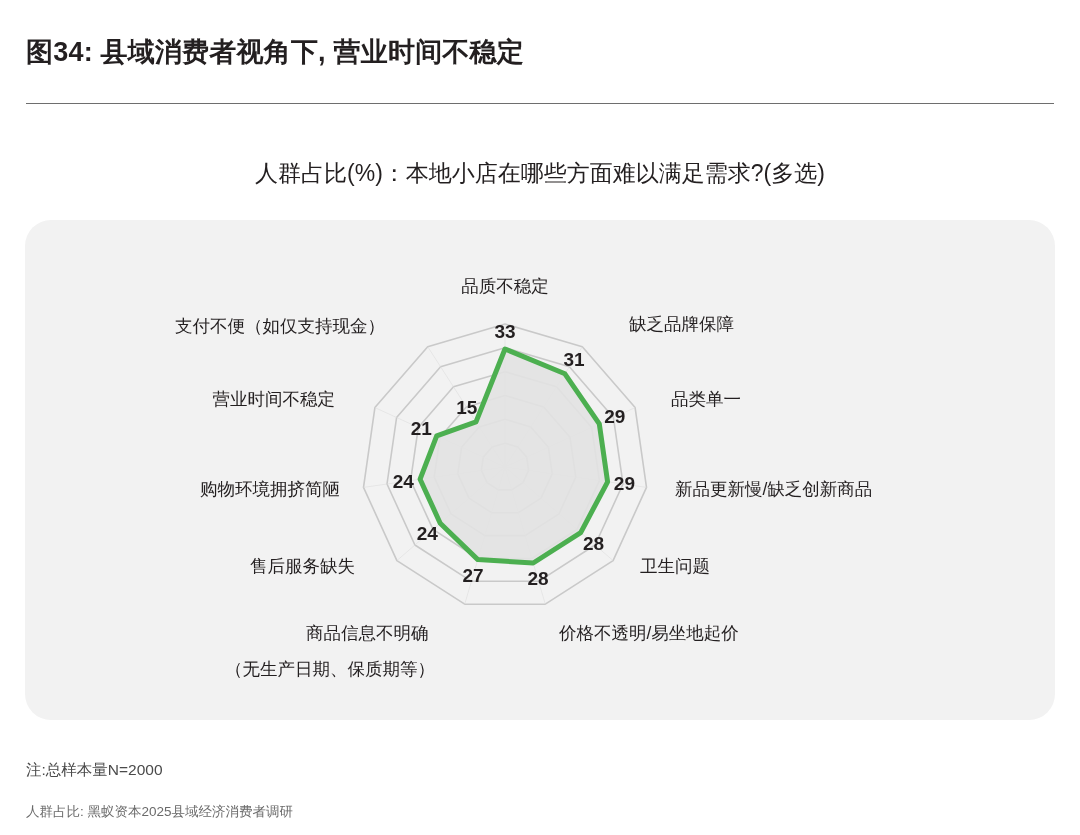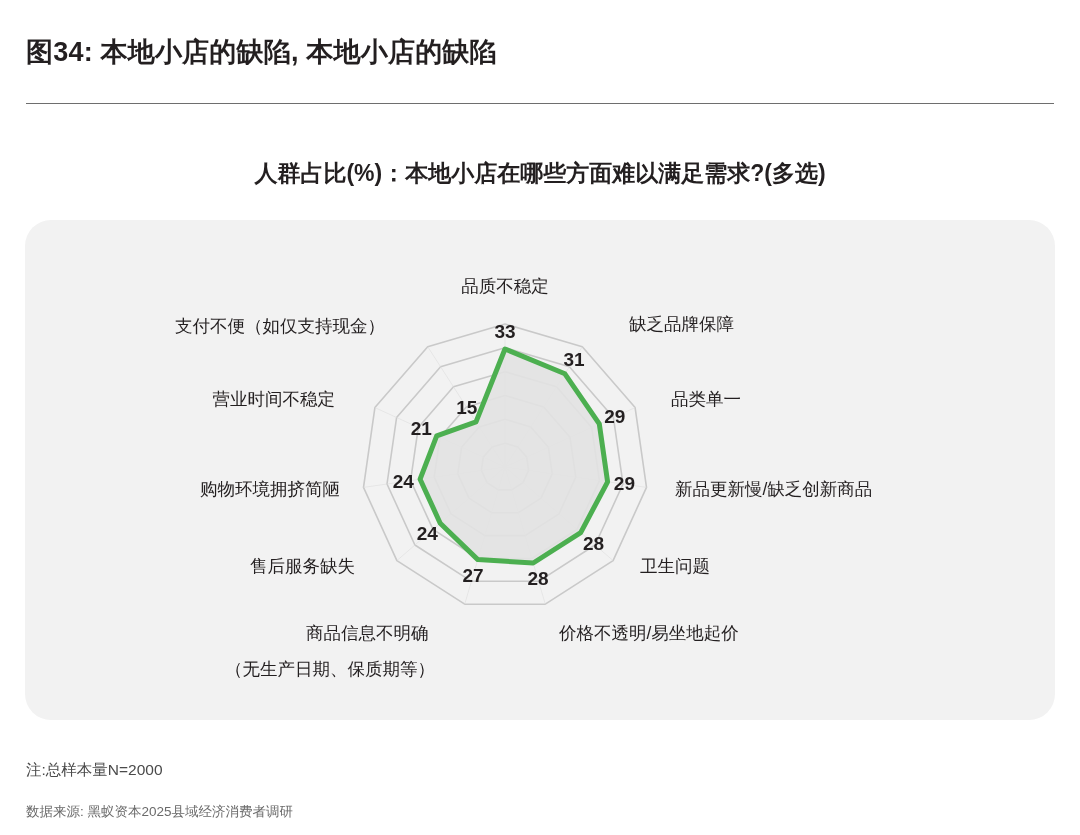--- a/index.html
+++ b/index.html
@@ -32,21 +32,21 @@
     background: #6e6e6e;
   }
 
   
   .chart-subtitle {
     position: absolute;
     left: 0; top: 158px;
     width: 1080px;
     text-align: center;
     font-size: 23px;
-    font-weight: bold;
+    font-weight: normal;
     color: #231f20;
     white-space: nowrap;
   }
 
   
   .chart-card {
     position: absolute;
     left: 25px; top: 220px;
     width: 1030px; height: 500px;
     background: #f2f2f2;
@@ -85,21 +85,21 @@
     position: absolute;
     left: 26px; top: 803px;
     font-size: 13.5px;
     color: #6a6a6a;
     white-space: nowrap;
   }
 </style>
 </head>
 <body>
 
-<div class="page-title">图34: 本地小店的缺陷, 本地小店的缺陷</div>
+<div class="page-title">图34: 县域消费者视角下, 营业时间不稳定</div>
 <div class="title-rule"></div>
 
 <div class="chart-subtitle">人群占比(%)：本地小店在哪些方面难以满足需求?(多选)</div>
 
 <div class="chart-card">
 
   <svg class="radar-svg" viewBox="0 0 1030 500">
 
     <g fill="none" stroke="#c9c9c9" stroke-width="1.6" stroke-linejoin="round">
         <polygon points="480.0,104.0 557.3,126.7 610.1,187.6 621.5,267.4 588.1,340.6 520.3,384.2 439.7,384.2 371.9,340.6 338.5,267.4 349.9,187.6 402.7,126.7"></polygon>
@@ -150,13 +150,13 @@
     <text class="axis-label" x="200" y="455" text-anchor="start">（无生产日期、保质期等）</text>
     <text class="axis-label" x="330" y="352" text-anchor="end">售后服务缺失</text>
     <text class="axis-label" x="315" y="275" text-anchor="end">购物环境拥挤简陋</text>
     <text class="axis-label" x="310" y="185" text-anchor="end">营业时间不稳定</text>
     <text class="axis-label" x="360" y="112" text-anchor="end">支付不便（如仅支持现金）</text>
 
   </svg>
 </div>
 
 <div class="note">注:总样本量N=2000</div>
-<div class="source">数据来源: 黑蚁资本2025县域经济消费者调研</div>
+<div class="source">人群占比: 黑蚁资本2025县域经济消费者调研</div>
 
 </body></html>

